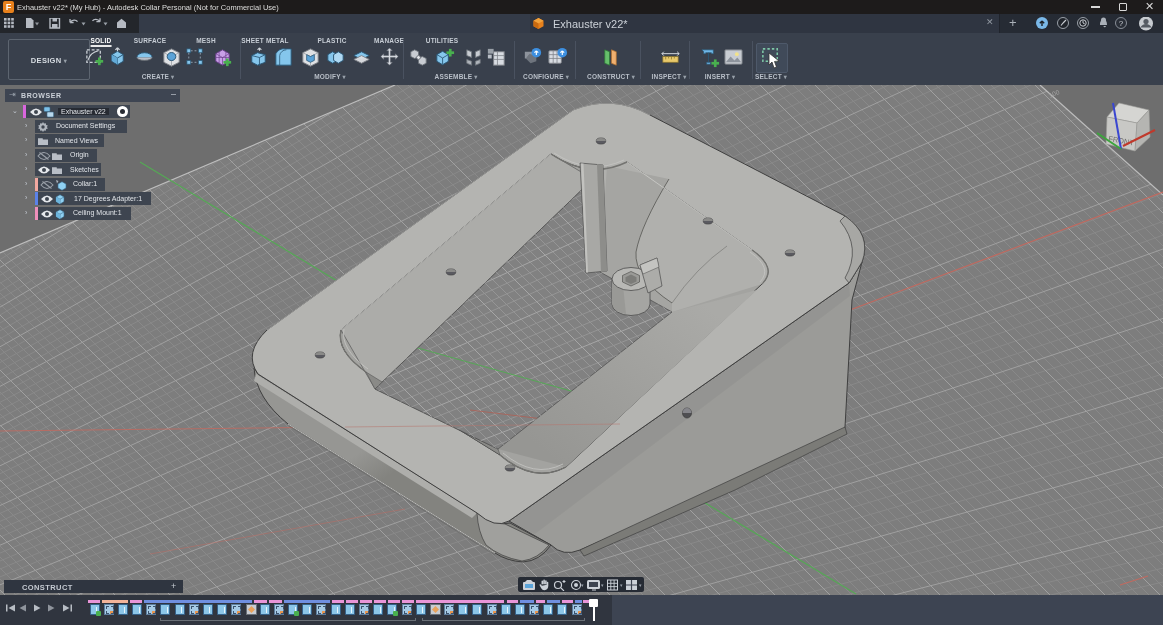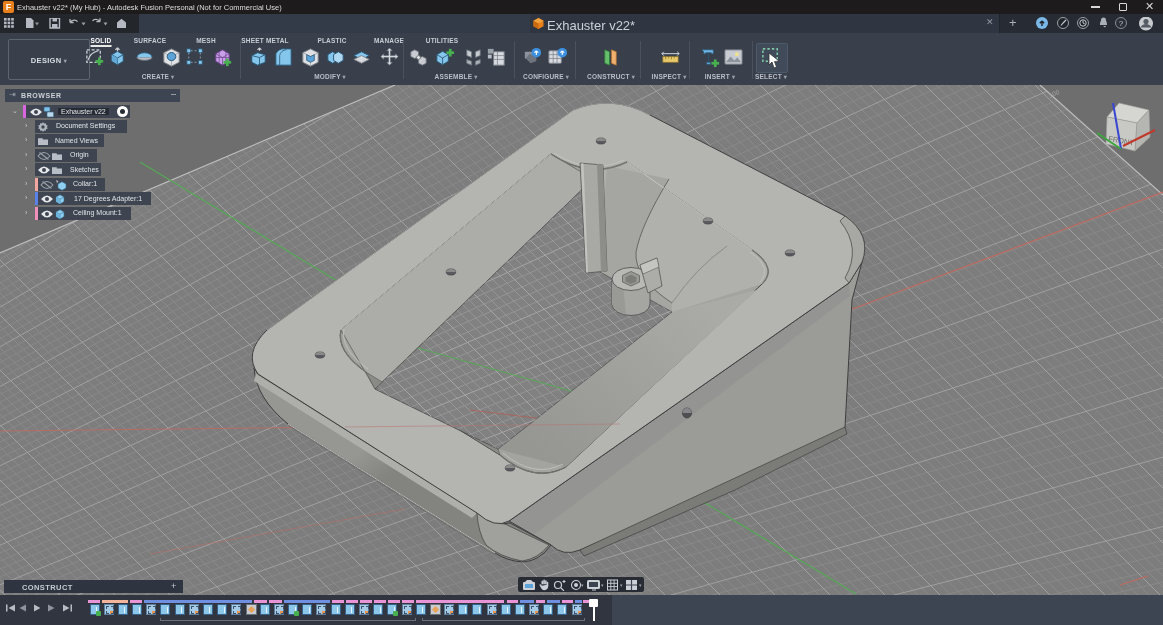--- a/index.html
+++ b/index.html
@@ -44,21 +44,21 @@
 .tlc i{position:absolute;right:-2px;bottom:-2px;width:5px;height:5px;background:#49b04f;border-radius:1px}
 .tls{position:absolute;top:9px;width:10px;height:11px;border:1px solid #5d7d9d;background:#a6cbe6}
 .tls:after{content:"";position:absolute;left:1px;top:1px;width:6px;height:6px;border:1px dashed #3c536e}
 .tls:before{content:"";position:absolute;right:0px;bottom:0px;width:3px;height:3px;background:#e8964f}
 .tld{position:absolute;top:9px;width:11px;height:11px;background:#c8ccd2;border:1px solid #6a7077}
 .tld:after{content:"";position:absolute;left:2px;top:2px;width:5px;height:5px;background:#e8a25c;transform:rotate(45deg)}
 .tlb{position:absolute;top:23px;height:3px;border:1px solid #6a7077;border-top:none}
 </style></head><body>
 <div class="titlebar">
     <div class="tlogo">F</div>
-    <div class="ttext">Exhauster v22* (My Hub) - Autodesk Fusion Personal (Not for Commercial Use)</div>
+    <div class="ttext">Exhauster v22* (My Hub) - Autodesk Collar Personal (Not for Commercial Use)</div>
     <div class="wbtn" style="left:1091px;top:6px;width:9px;height:1.5px;background:#d8d8d8"></div>
     <div class="wbtn" style="left:1119px;top:3px;width:8px;height:8px;border:1.2px solid #d8d8d8;border-radius:1px"></div>
     <div class="wbtn" style="left:1145px;top:0px;font-size:11px">✕</div>
   </div>
 <div class="tabrow">
     <div class="qat"></div>
     <svg style="position:absolute;left:4px;top:4px;width:130px;height:12px" viewBox="0 0 130 12">
       <g fill="#b5bac2">
         <g>
           <rect width="2.6" height="2.6"></rect>
@@ -82,21 +82,21 @@
       <path d="M96 3.7c-2.2-3-6-3-7.5-.8M96 3.7V.2M96 3.7h-3.6" stroke="#b5bac2" stroke-width="1.3" fill="none"></path>
       <path d="M99.5 4.5l2 3 2-3z" fill="#9aa0a8"></path>
       <path d="M113 4.5l4.5-3.8L122 4.5V10h-9z" fill="#b5bac2"></path>
     </svg>
     <div class="doctab">
       <svg style="position:absolute;left:3px;top:4px;width:11px;height:11px" viewBox="0 0 11 11">
         <path d="M5.5 0l5 2.8v5.4l-5 2.8-5-2.8V2.8z" fill="#e8811c"></path>
         <path d="M5.5 0l5 2.8-5 2.8-5-2.8z" fill="#f2a23c"></path>
         <path d="M.5 2.8l5 2.8v5.4l-5-2.8z" fill="#c96a10"></path>
       </svg>
-      <span style="position:absolute;left:17px;top:4px;font-size:13px;color:#ccd1d8">Exhauster v22*</span>
+      <span style="position:absolute;left:23px;top:4px;font-size:11px;color:#ccd1d8">Exhauster v22*</span>
       <span style="position:absolute;left:456px;top:3px;font-size:9px;color:#9097a0">✕</span>
     </div>
     <div class="rightbar"></div>
     <span style="position:absolute;left:1009px;top:1px;font-size:13px;color:#aab0b8">+</span>
     <svg style="position:absolute;left:1036px;top:3px;width:122px;height:14px" viewBox="0 0 122 14">
       <circle cx="6" cy="6" r="6" fill="#7ab8e8"></circle>
       <path d="M6 9V4M6 4L3.8 6.2M6 4l2.2 2.2" stroke="#1d2026" stroke-width="1.4" fill="none"></path>
       <circle cx="27" cy="6" r="5.5" fill="#20242b" stroke="#9aa0a8"></circle>
       <path d="M27 6l3-3M27 6l-2 2.5" stroke="#c8ccd2" stroke-width="1.2"></path>
       <circle cx="47" cy="6" r="5.5" fill="#20242b" stroke="#9aa0a8"></circle>

